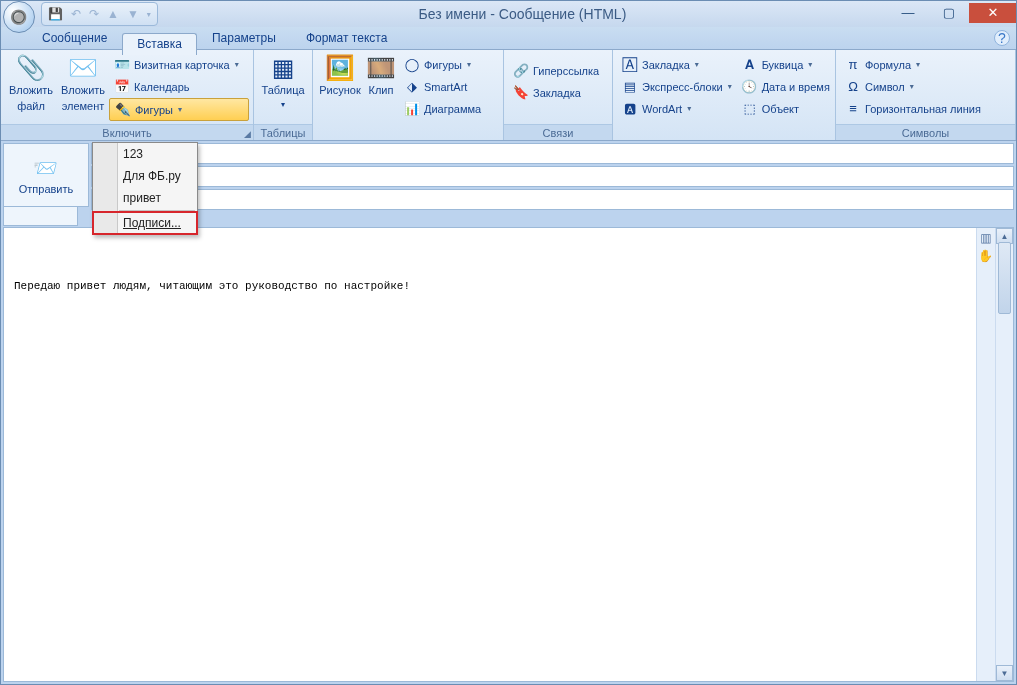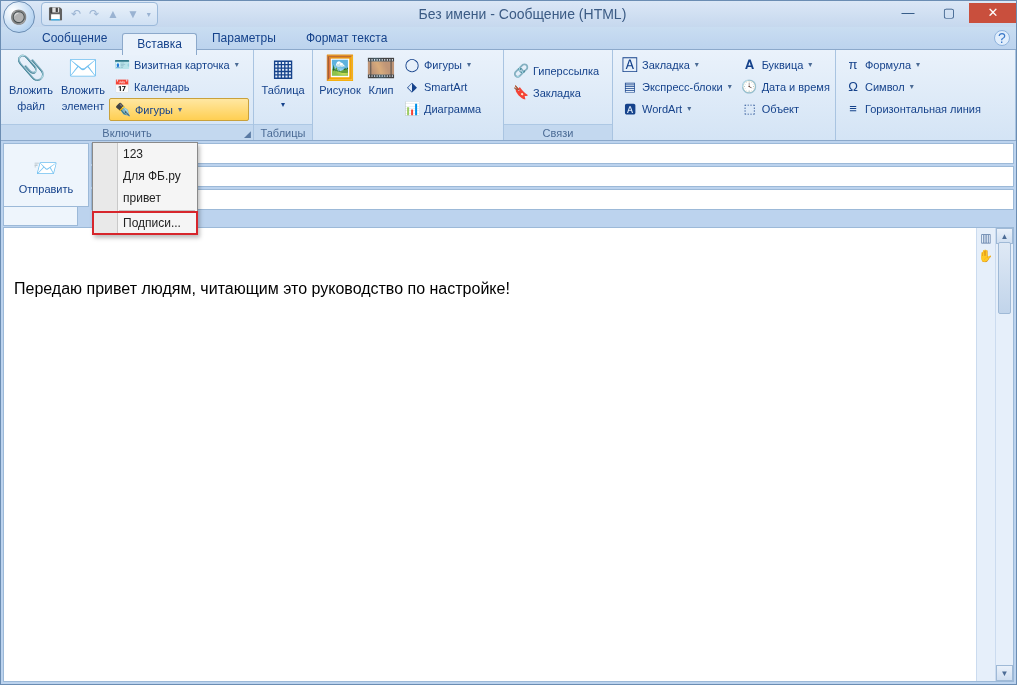--- a/index.html
+++ b/index.html
@@ -33,31 +33,31 @@
   .small-btn{height:21px;display:flex;align-items:center;gap:4px;padding:0 5px;white-space:nowrap}
   .small-btn .ico{width:16px;display:inline-block;text-align:center;font-size:13px}
   .small-btn .dd{font-size:8px;color:#4b6b95;margin-left:1px}
   .sig-btn{background:linear-gradient(#ffe7a2,#ffcf52);border:1px solid #c9a13b;border-radius:2px}
   
   .sig-menu{position:absolute;left:92px;top:142px;width:104px;background:#f5f5f5;border:1px solid #8a8a8a;box-shadow:2px 3px 4px rgba(0,0,0,.25);z-index:10}
   .sig-strip{position:absolute;left:0;top:0;bottom:0;width:24px;background:#e9e9e9;border-right:1px solid #c9c9c9}
   .sig-item{position:relative;padding:4px 8px 4px 30px;color:#222;font-size:12px}
   .sig-sep{height:1px;background:#c4c4c4;margin:1px 2px 1px 26px}
   .sig-item.hl{outline:2px solid #d7262c;outline-offset:-1px}
-  .sig-item.hl span{}
+  .sig-item.hl span{text-decoration:underline}
   
   .compose{flex:1;display:flex;flex-direction:column;padding:2px;gap:1px;background:#bcd3ee; min-height:0}
   .top-row{display:flex;gap:2px}
   .send-box{width:84px;height:62px;background:#eef5fc;border:1px solid #9cb9d8;display:flex;flex-direction:column;align-items:center;justify-content:center;gap:3px}
   .send-box .ico{font-size:20px}
   .fields{flex:1;display:flex;flex-direction:column;gap:2px}
   .field{height:19px;background:#fff;border:1px solid #9cb9d8}
   .partial-field{height:18px;background:#eef5fc;border:1px solid #9cb9d8;border-top:none;margin-left:0px;width:73px}
   .body-wrap{flex:1;display:flex;border:1px solid #9cb9d8;background:#fff;min-height:0}
-  .body{flex:1;padding:52px 10px 10px 10px;font-family:Liberation Sans, sans-serif;font-size:16px;color:#000}
+  .body{flex:1;padding:52px 10px 10px 10px;font-family:Liberation Mono, monospace;font-size:11px;color:#000}
   .side-icons{width:18px;background:#e6effa;border-left:1px solid #cbdbef;display:flex;flex-direction:column;align-items:center;padding-top:3px;gap:4px}
   .side-icons span{font-size:12px;color:#5a7aa4}
   .scroll-track{width:17px;background:#e6effa;border-left:1px solid #cbdbef;position:relative}
   .scroll-thumb{position:absolute;left:2px;right:2px;top:14px;height:70px;background:linear-gradient(#dfe9f5,#c1d4ea);border:1px solid #9fb9d6;border-radius:2px}
   .scroll-btn{position:absolute;left:0;right:0;height:14px;background:linear-gradient(#eaf1fa,#d0dff1);border:1px solid #9fb9d6;display:flex;align-items:center;justify-content:center;font-size:8px;color:#4b6b95}
   .scroll-btn.top{top:0}
   .scroll-btn.bot{bottom:0}
 </style>
 </head>
 <body>
@@ -233,20 +233,21 @@
               <span class="ico">Ω</span>
               <span>Символ</span>
               <span class="dd">▾</span>
             </div>
           <div class="small-btn">
               <span class="ico">≡</span>
               <span>Горизонтальная линия</span>
             </div>
         </div>
       </div>
+      <div class="group-label">Символы</div>
     </div>
   </div>
 
   <div class="compose">
     <div class="top-row">
       <div style="display:flex;flex-direction:column">
         <div class="send-box">
           <span class="ico">📨</span>
           <span>Отправить</span>
         </div>

